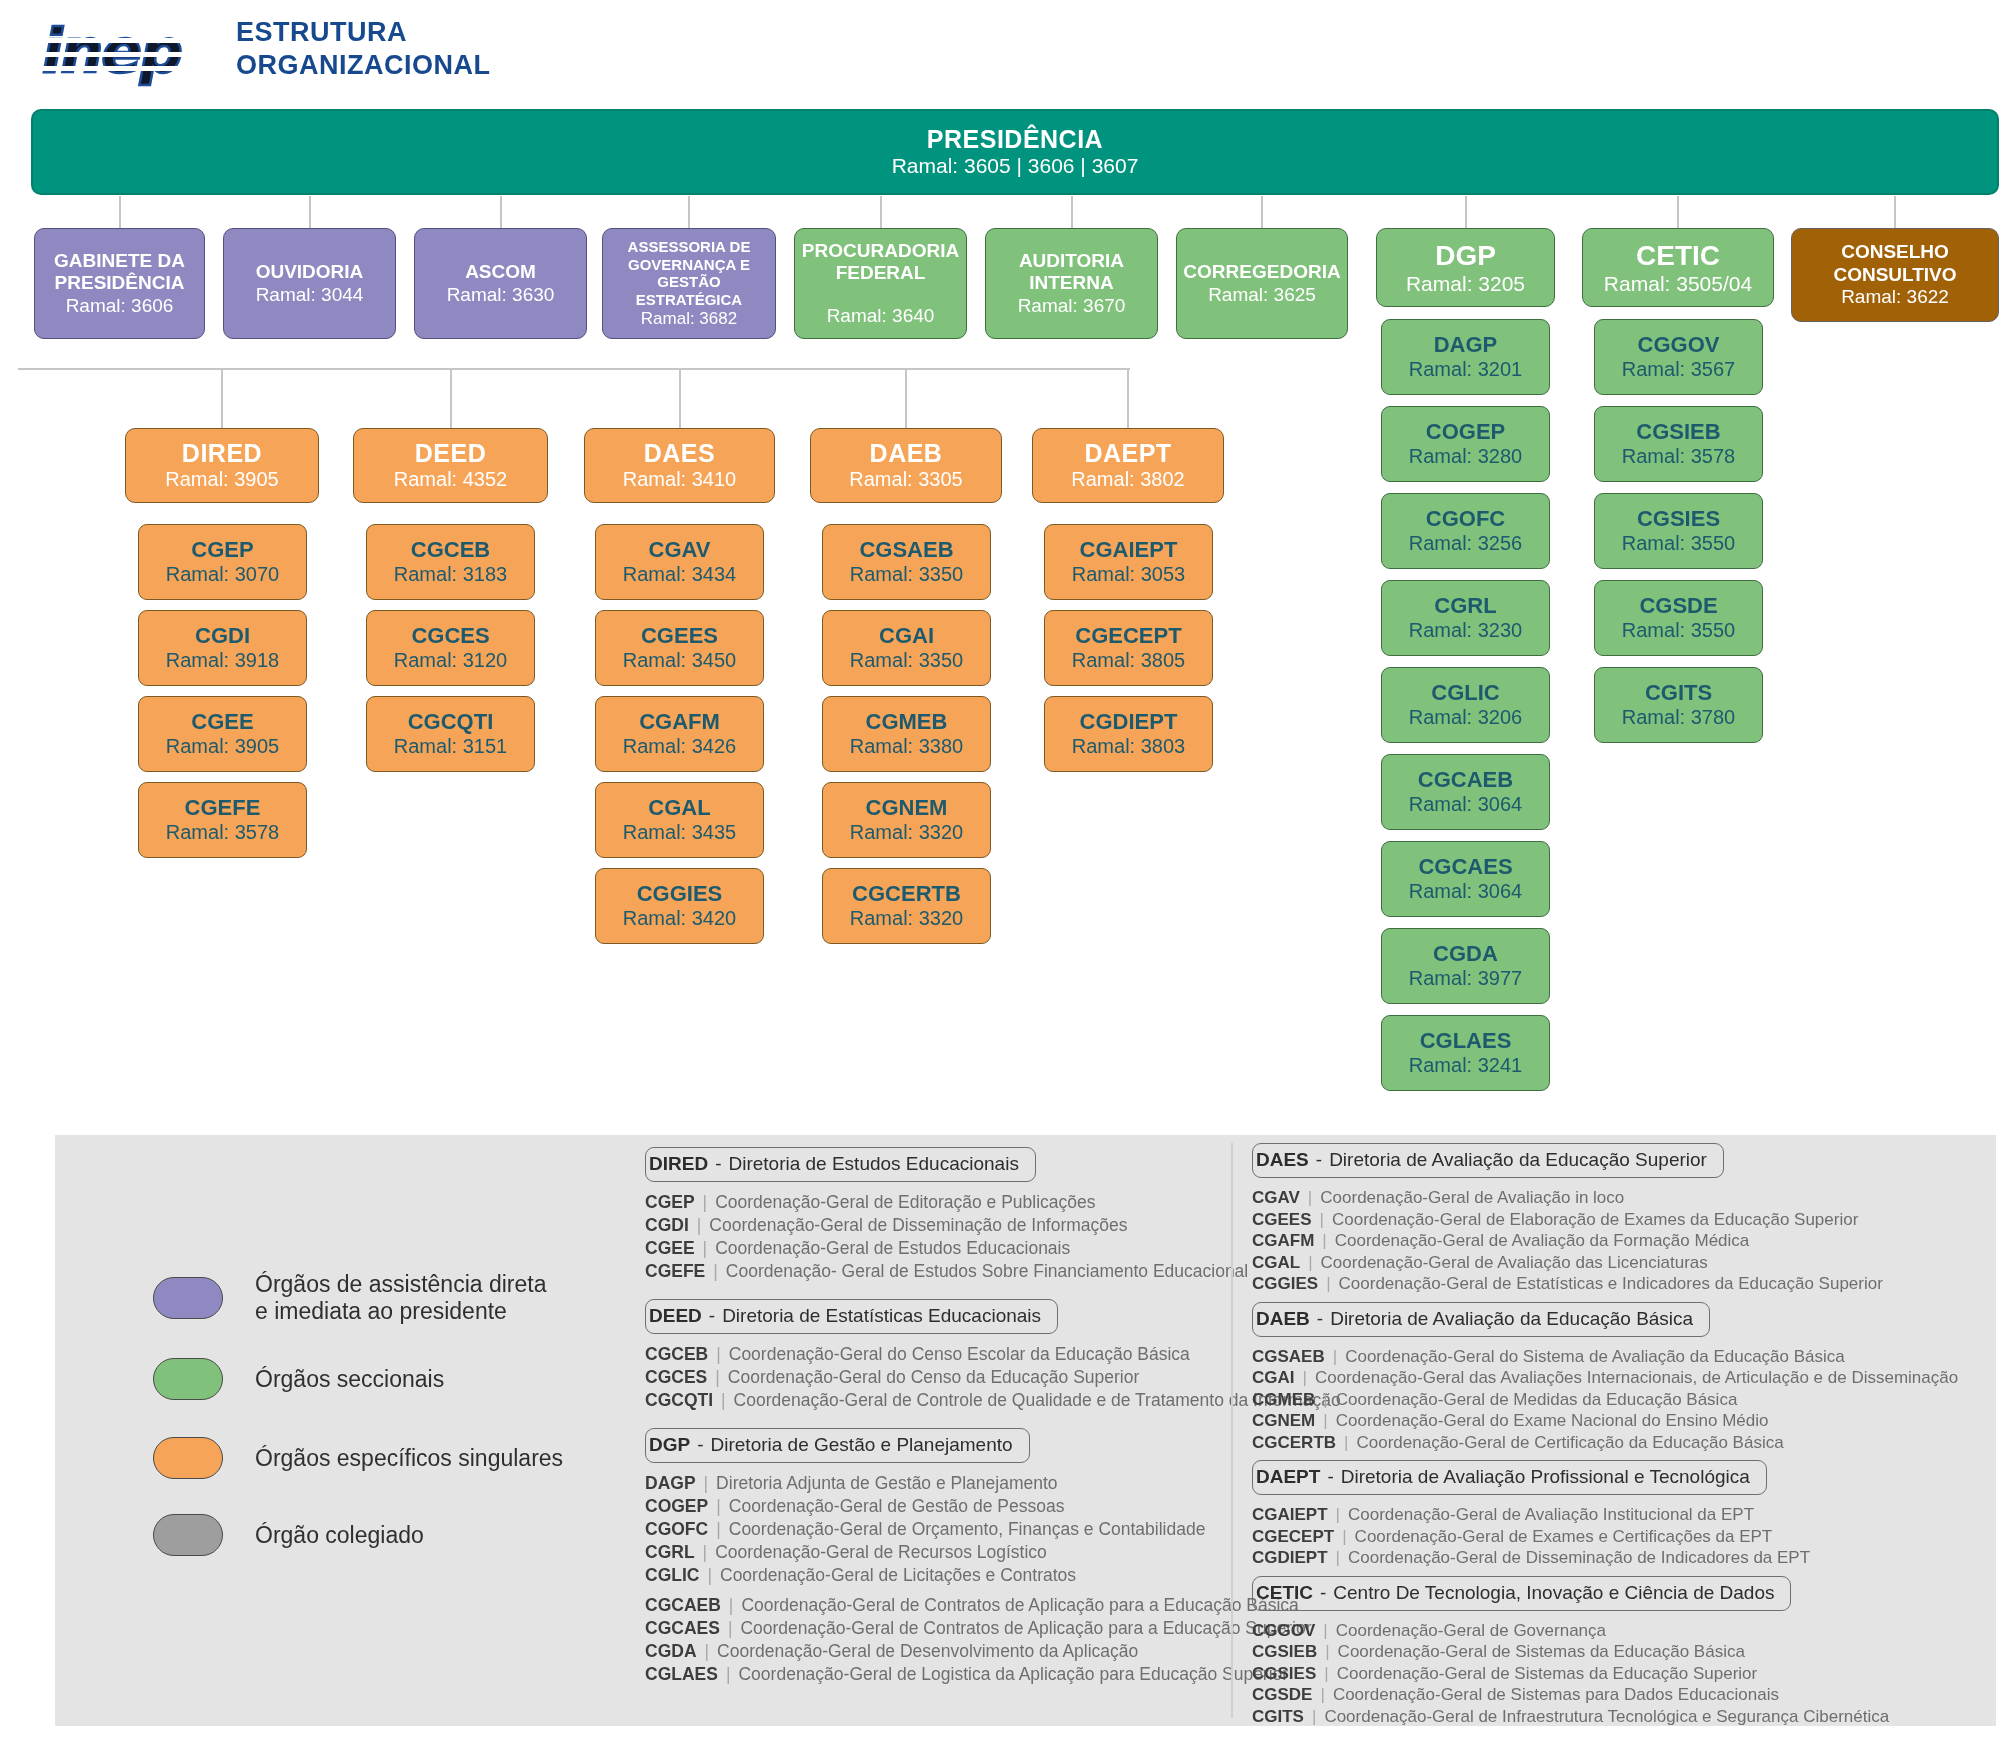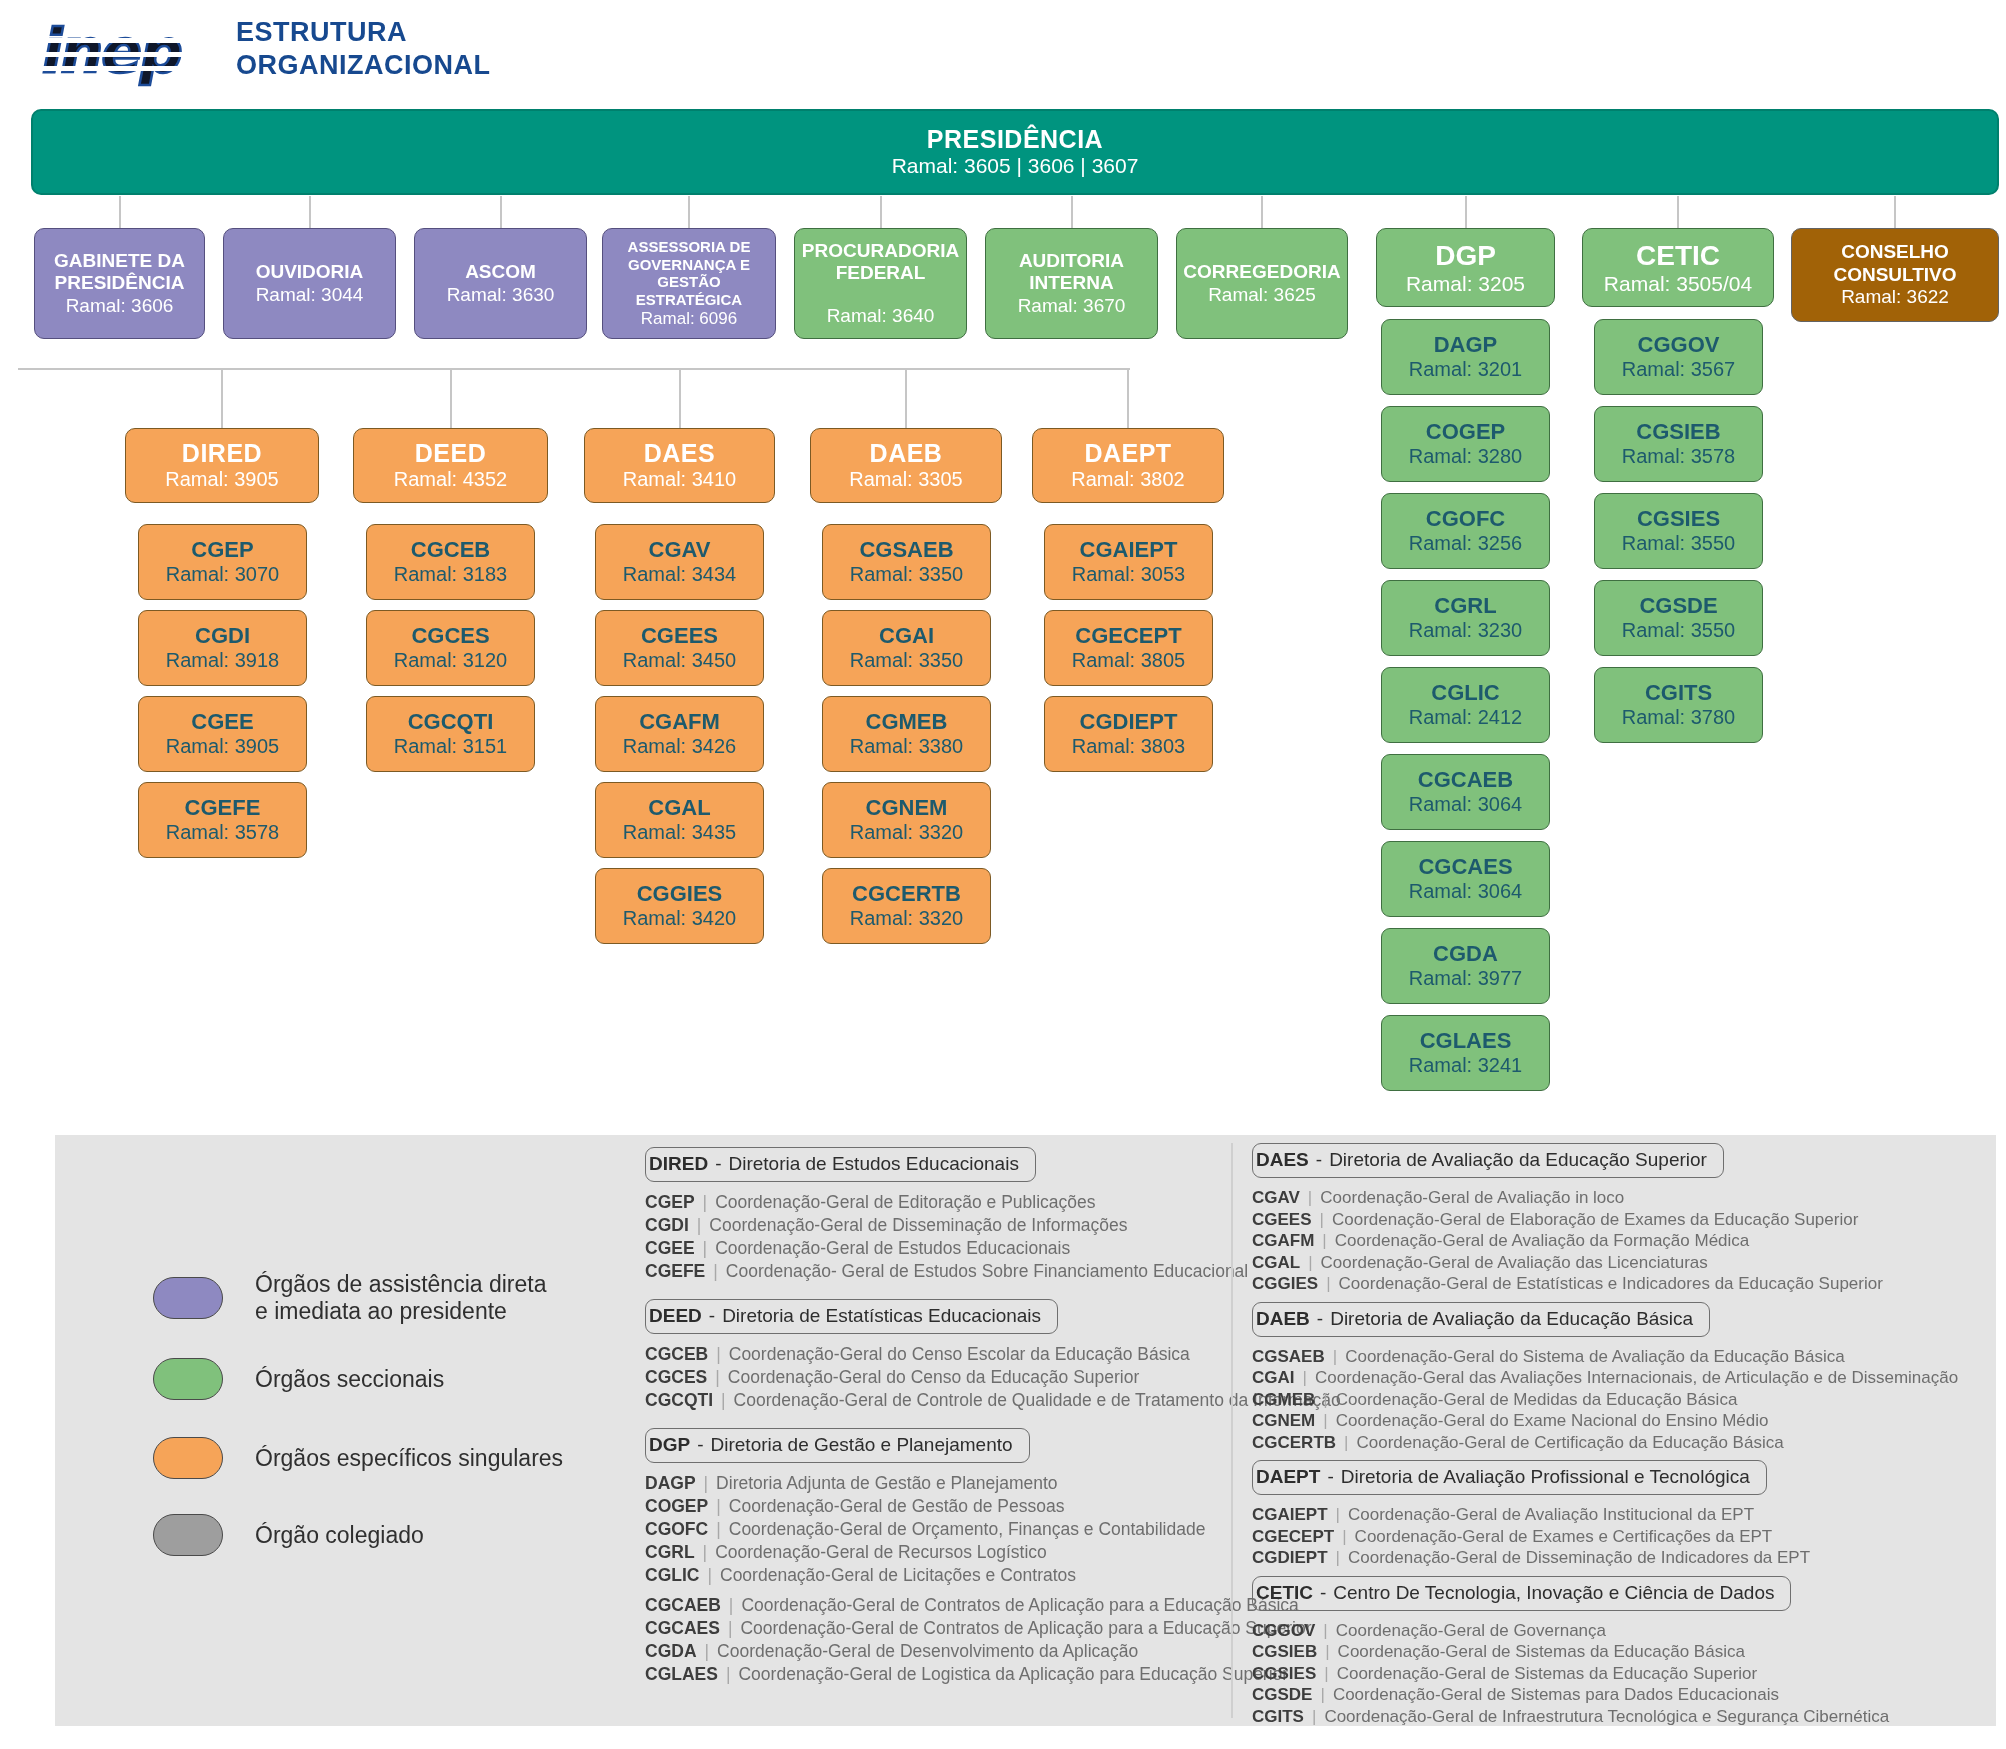--- a/index.html
+++ b/index.html
@@ -91,21 +91,21 @@
         <div class="ramal">Ramal: 3044</div>
       </div>
       <div class="vline" style="left: 499.5px; top: 196px; width: 2px; height: 32px;"></div>
       <div class="box purple" style="left: 414px; top: 228px; width: 173px; height: 111px;">
         <div class="name">ASCOM</div>
         <div class="ramal">Ramal: 3630</div>
       </div>
       <div class="vline" style="left: 688px; top: 196px; width: 2px; height: 32px;"></div>
       <div class="box purple small" style="left: 602px; top: 228px; width: 174px; height: 111px;">
         <div class="name">ASSESSORIA DE GOVERNANÇA E GESTÃO ESTRATÉGICA</div>
-        <div class="ramal">Ramal: 6096</div>
+        <div class="ramal">Ramal: 3682</div>
       </div>
       <div class="vline" style="left: 879.5px; top: 196px; width: 2px; height: 32px;"></div>
       <div class="box green" style="left: 794px; top: 228px; width: 173px; height: 111px; gap: 20px;">
         <div class="name">PROCURADORIA FEDERAL</div>
         <div class="ramal">Ramal: 3640</div>
       </div>
       <div class="vline" style="left: 1070.5px; top: 196px; width: 2px; height: 32px;"></div>
       <div class="box green" style="left: 985px; top: 228px; width: 173px; height: 111px;">
         <div class="name">AUDITORIA INTERNA</div>
         <div class="ramal">Ramal: 3670</div>
@@ -247,21 +247,21 @@
       <div class="box green sub" style="left: 1381px; top: 493px; width: 169px; height: 76px;">
         <div class="name">CGOFC</div>
         <div class="ramal">Ramal: 3256</div>
       </div>
       <div class="box green sub" style="left: 1381px; top: 580px; width: 169px; height: 76px;">
         <div class="name">CGRL</div>
         <div class="ramal">Ramal: 3230</div>
       </div>
       <div class="box green sub" style="left: 1381px; top: 667px; width: 169px; height: 76px;">
         <div class="name">CGLIC</div>
-        <div class="ramal">Ramal: 2412</div>
+        <div class="ramal">Ramal: 3206</div>
       </div>
       <div class="box green sub" style="left: 1381px; top: 754px; width: 169px; height: 76px;">
         <div class="name">CGCAEB</div>
         <div class="ramal">Ramal: 3064</div>
       </div>
       <div class="box green sub" style="left: 1381px; top: 841px; width: 169px; height: 76px;">
         <div class="name">CGCAES</div>
         <div class="ramal">Ramal: 3064</div>
       </div>
       <div class="box green sub" style="left: 1381px; top: 928px; width: 169px; height: 76px;">

